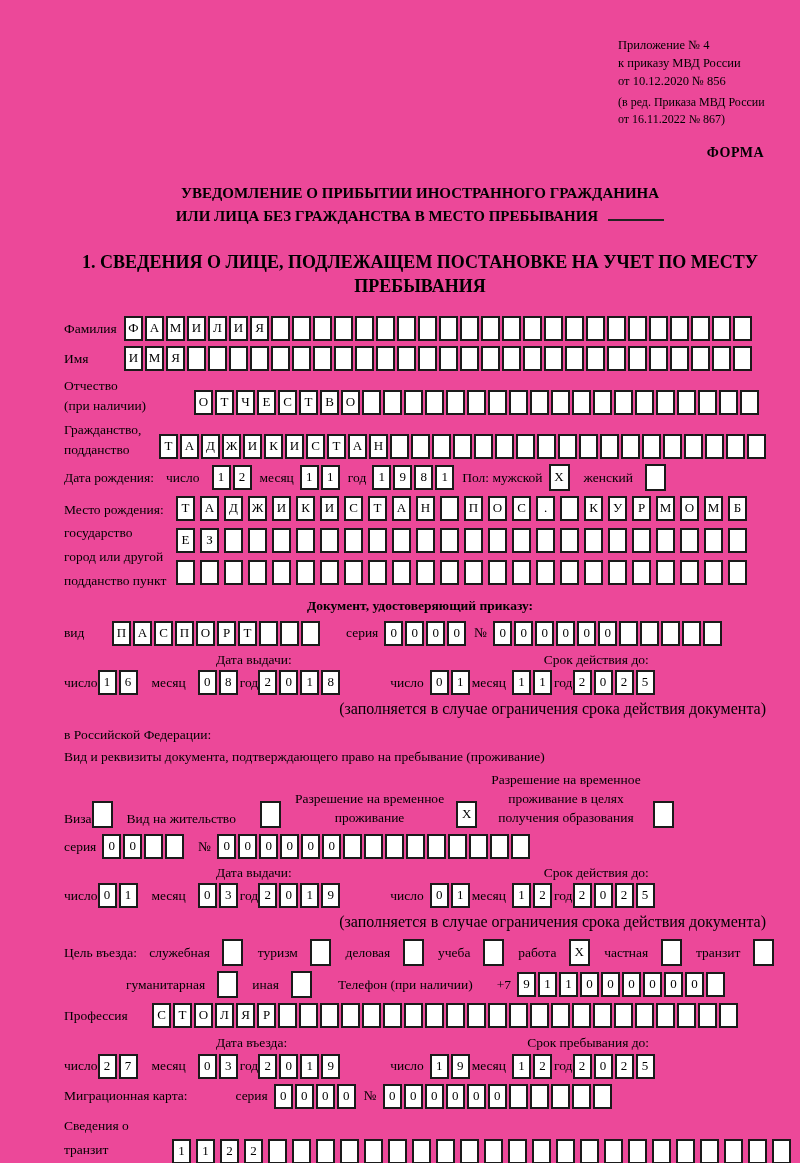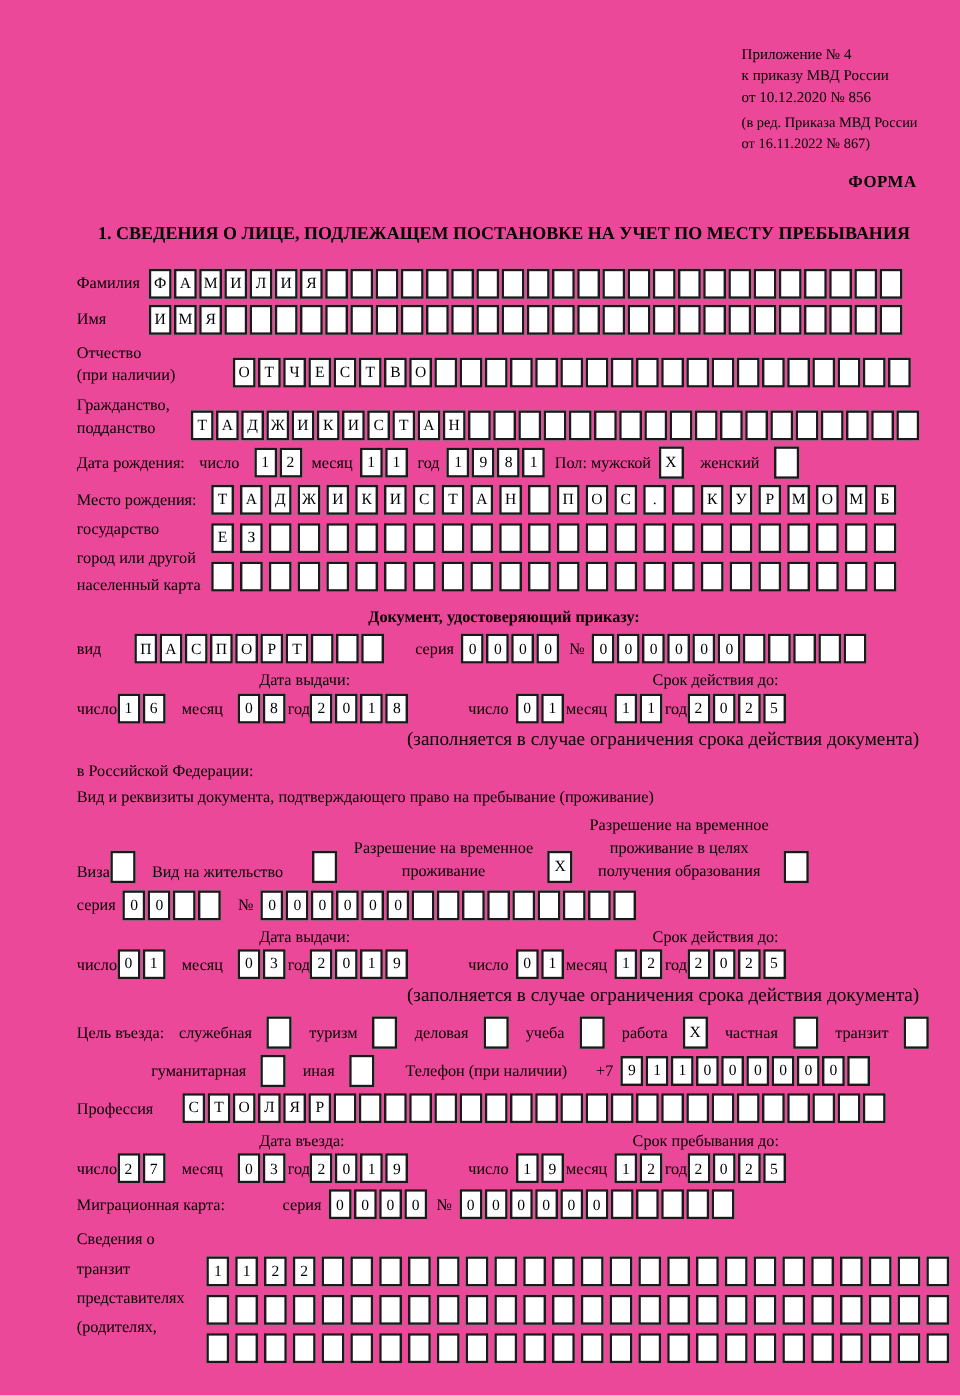--- a/index.html
+++ b/index.html
@@ -8,21 +8,21 @@
     padding:36px 24px 20px 64px;
     background:#ec4899;color:#000;
     font-family:"Liberation Serif","DejaVu Serif",serif;
     font-size:13.5px;line-height:1.3;overflow:hidden;position:relative;
   }
   .hdr{margin-left:554px;width:190px;font-size:12.5px;line-height:1.45;}
   .hdr .sub{font-size:12px;margin-top:4px;line-height:1.4;}
   .forma{font-weight:bold;font-size:14px;text-align:right;margin:16px 12px 0 0;letter-spacing:.5px;}
   .title{text-align:center;font-weight:bold;font-size:15px;margin-top:20px;line-height:1.5;}
   .blank-line{display:inline-block;width:56px;border-bottom:2px solid #222;height:14px;margin-left:10px;}
-  .sec-head{font-weight:bold;font-size:15px;text-align:center;margin:24px 0 18px 0;}
+  .sec-head{font-weight:bold;font-size:18px;text-align:center;margin:24px 0 18px 0;}
   .row{display:flex;align-items:center;margin-bottom:5px;white-space:nowrap;}
   .row.top{align-items:flex-end;}
   .lbl{flex:none;}
   .boxes{display:inline-flex;flex:none;}
   .box{
     width:15px;height:21px;border:2px solid #1a1a1a;margin-right:2px;
     display:inline-flex;align-items:center;justify-content:center;
     font-size:13px;flex:none;background:#fff;
   }
   .spread .box{margin-right:5px;}
@@ -51,20 +51,24 @@
     <div>к приказу МВД России</div>
     <div>от 10.12.2020 № 856</div>
     <div class="sub">
       <div>(в ред. Приказа МВД России</div>
       <div>от 16.11.2022 № 867)</div>
     </div>
   </div>
 
   <div class="forma">ФОРМА</div>
 
+  <div class="title">
+    <div>УВЕДОМЛЕНИЕ О ПРИБЫТИИ ИНОСТРАННОГО ГРАЖДАНИНА</div>
+    <div><span>ИЛИ ЛИЦА БЕЗ ГРАЖДАНСТВА В МЕСТО ПРЕБЫВАНИЯ</span><span class="blank-line"></span></div>
+  </div>
 
   <div class="sec-head">1. СВЕДЕНИЯ О ЛИЦЕ, ПОДЛЕЖАЩЕМ ПОСТАНОВКЕ НА УЧЕТ ПО МЕСТУ ПРЕБЫВАНИЯ</div>
 
   <div class="row">
     <span class="lbl" style="width:60px;">Фамилия</span>
     <span class="boxes">
         <span class="box">Ф</span>
         <span class="box">А</span>
         <span class="box">М</span>
         <span class="box">И</span>
@@ -244,21 +248,21 @@
     <span class="boxes cb">
         <span class="box"></span>
       </span>
   </div>
 
   <div class="row top mt2">
     <span class="lbl multi" style="width:112px;line-height:1.75;">
       <span>Место рождения:</span><br>
       <span>государство</span><br>
       <span>город или другой</span><br>
-      <span>населенный карта</span>
+      <span>подданство пункт</span>
     </span>
     <span class="stack">
       <span class="boxes spread">
           <span class="box">Т</span>
           <span class="box">А</span>
           <span class="box">Д</span>
           <span class="box">Ж</span>
           <span class="box">И</span>
           <span class="box">К</span>
           <span class="box">И</span>

